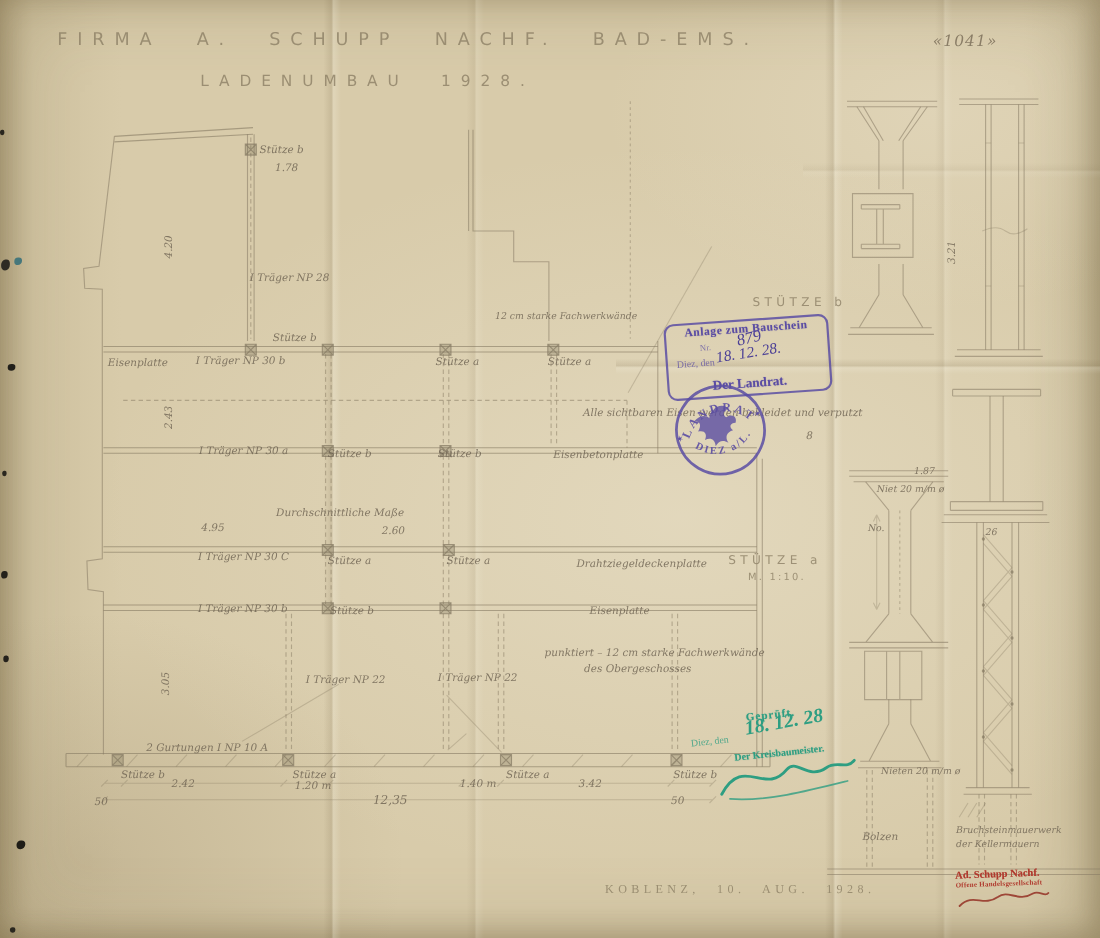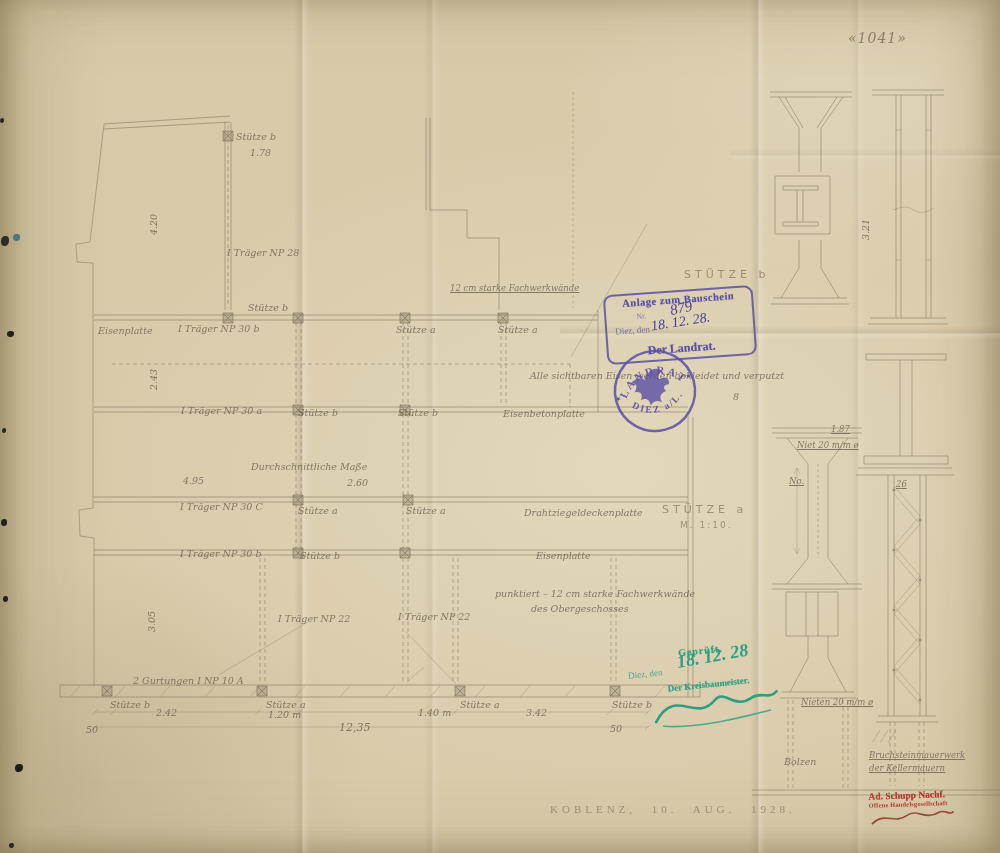--- a/index.html
+++ b/index.html
@@ -22,21 +22,21 @@
   svg.lines{position:absolute;left:0;top:0;}
   .lines path,.lines circle{stroke:#857962;fill:none;stroke-width:1;stroke-opacity:.55;}
   .lines .dbl{stroke-opacity:.6;}
   .lines .dash{stroke-dasharray:4 3;stroke-opacity:.5;}
   .lines .dash2{stroke-dasharray:2.5 3;stroke-opacity:.45;}
   .lines .faint{stroke-opacity:.33;}
   .lines .col{fill:rgba(104,94,72,.25);stroke-opacity:.7;}
   .lines .rivet{fill:#7c7059;stroke:none;fill-opacity:.6;}
   .hand{position:absolute;font-family:"DejaVu Serif", serif;font-style:italic;font-size:9.5px;
     color:#6f English64553;color:#6f6453;white-space:nowrap;opacity:.82;}
-  .sm{font-size:8.5px;text-decoration:underline;}
+  .sm{font-size:8.5px;}
   .caps{position:absolute;font-family:"DejaVu Sans", sans-serif;color:#8d8066;white-space:nowrap;opacity:.8;}
   .title1{left:52px;top:26px;font-size:16px;letter-spacing:9px;word-spacing:18px;}
   .title2{left:182px;top:66px;font-size:14px;letter-spacing:9px;word-spacing:16px;}
   .sheetno{left:848px;top:30px;font-size:14px;letter-spacing:1px;color:#7a6d58;}
   .footer1{left:118px;top:750px;font-size:11.5px;letter-spacing:5.5px;word-spacing:13px;}
   .footer2{left:550px;top:803px;font-size:11px;letter-spacing:4px;word-spacing:9px;font-family:Liberation Serif, serif;}
   .capsm{font-size:11px;letter-spacing:4px;color:#8d8066;}
   .capsx{font-size:9px;letter-spacing:2px;color:#8d8066;}
   .vtext{transform:rotate(-90deg);transform-origin:0 0;}
   .stamp-bau{position:absolute;left:605px;top:290px;width:146px;height:66px;transform:rotate(-4deg);
@@ -176,20 +176,22 @@
       <circle class="rivet" cx="894" cy="610" r="1.5"></circle>
         <circle class="rivet" cx="920" cy="640" r="1.5"></circle>
       <circle class="rivet" cx="894" cy="670" r="1.5"></circle>
         <circle class="rivet" cx="920" cy="700" r="1.5"></circle>
       <path d="M878,716 H936 M876,722 H938"></path>
       <path class="dash" d="M890,722 V786 M895,722 V786 M919,722 V786 M924,722 V786"></path>
       <path class="faint" d="M872,743 L880,730 M880,743 L888,730 M888,743 L896,730"></path>
     </g>
   </svg>
 
+  <div class="caps title1">FIRMA A. SCHUPP NACHF. BAD-EMS.</div>
+  <div class="caps title2">LADENUMBAU 1928.</div>
   <div class="hand sheetno">«1041»</div>
   <div class="caps footer2">KOBLENZ, 10. AUG. 1928.</div>
 
   <span class="hand" style="left:236px;top:131px">Stütze b</span>
   <span class="hand" style="left:250px;top:147px">1.78</span>
   <span class="hand vtext" style="left:148px;top:235px">4.20</span>
   <span class="hand" style="left:227px;top:247px">I Träger NP 28</span>
   <span class="hand" style="left:248px;top:302px">Stütze b</span>
   <span class="hand" style="left:98px;top:325px">Eisenplatte</span>
   <span class="hand" style="left:178px;top:323px">I Träger NP 30 b</span>

